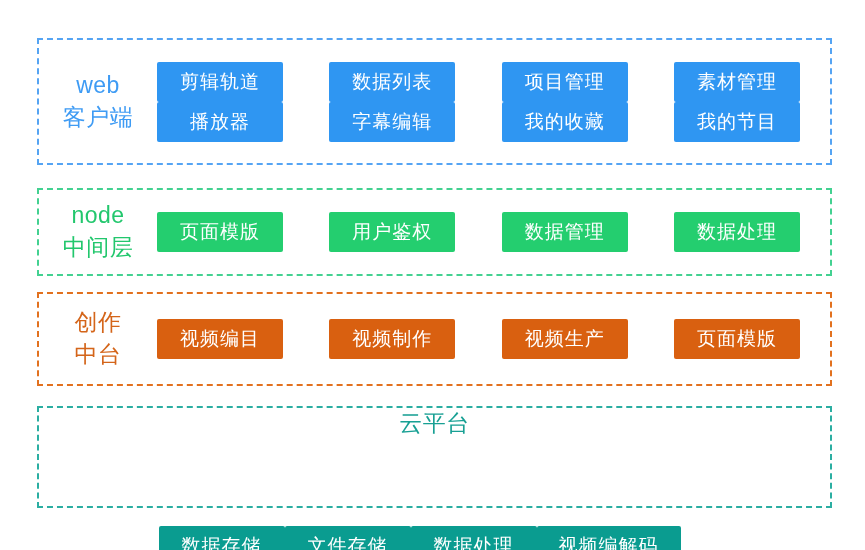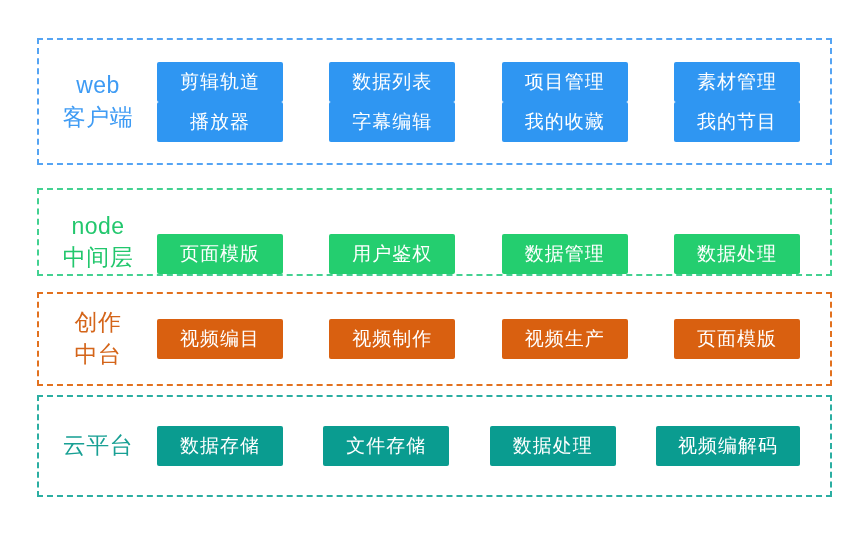--- a/index.html
+++ b/index.html
@@ -19,23 +19,23 @@
     position: absolute;
     left: 37px;
     width: 795px;
     box-sizing: border-box;
     border: 2px dashed var(--border);
     display: flex;
     align-items: center;
     background: #ffffff;
   }
   .layer-0 { top: 38px;  height: 127px; }
-  .layer-1 { top: 188px; height: 88px; align-items: flex-end;  }
+  .layer-1 { top: 188px; height: 88px;  }
   .layer-2 { top: 292px; height: 94px;  }
-  .layer-3 { top: 395px; height: 102px; }
+  .layer-3 { top: 406px; height: 102px; flex-direction: column; }
 
   .layer-label {
     flex: 0 0 118px;
     width: 118px;
     text-align: center;
     color: var(--label);
     font-size: 23px;
     line-height: 1.38;
     font-weight: 400;
     letter-spacing: 0.5px;

